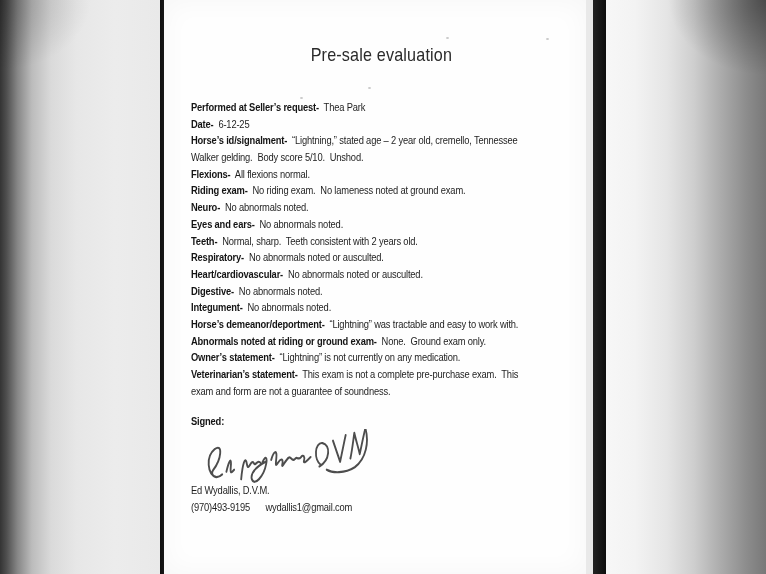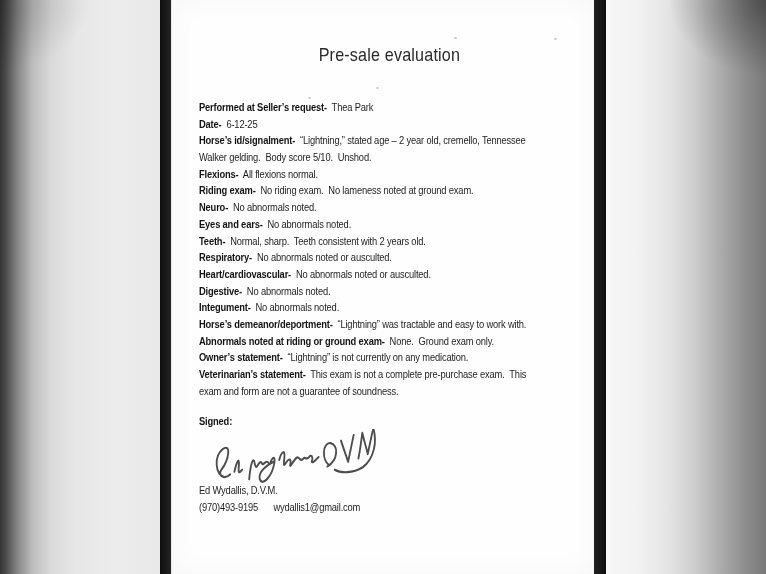--- a/index.html
+++ b/index.html
@@ -27,21 +27,21 @@
                       #ababab 72%,#8c8c8c 88%,#787878 100%);
   }
   
   .edge-left  { position:absolute; left:160px; top:0; width:11px; height:574px;
                 background:linear-gradient(90deg,#0f0f0f,#242424); }
   .edge-right { position:absolute; left:593px; top:0; width:13px; height:574px;
                 background:linear-gradient(90deg,#232323,#0e0e0e); }
 
   
   .paper {
-    position:absolute; left:172px; top:0; width:422px; height:574px;
+    position:absolute; left:164px; top:0; width:422px; height:574px;
     background:#fefefe;
     box-shadow: inset 0 0 28px rgba(0,0,0,.035);
   }
   
   .content {
     position:absolute; left:27px; top:0; width:448px; height:574px;
     transform:scaleX(.85); transform-origin:0 0;
   }
   .title {
     position:absolute; top:44px; left:0; width:448px;

